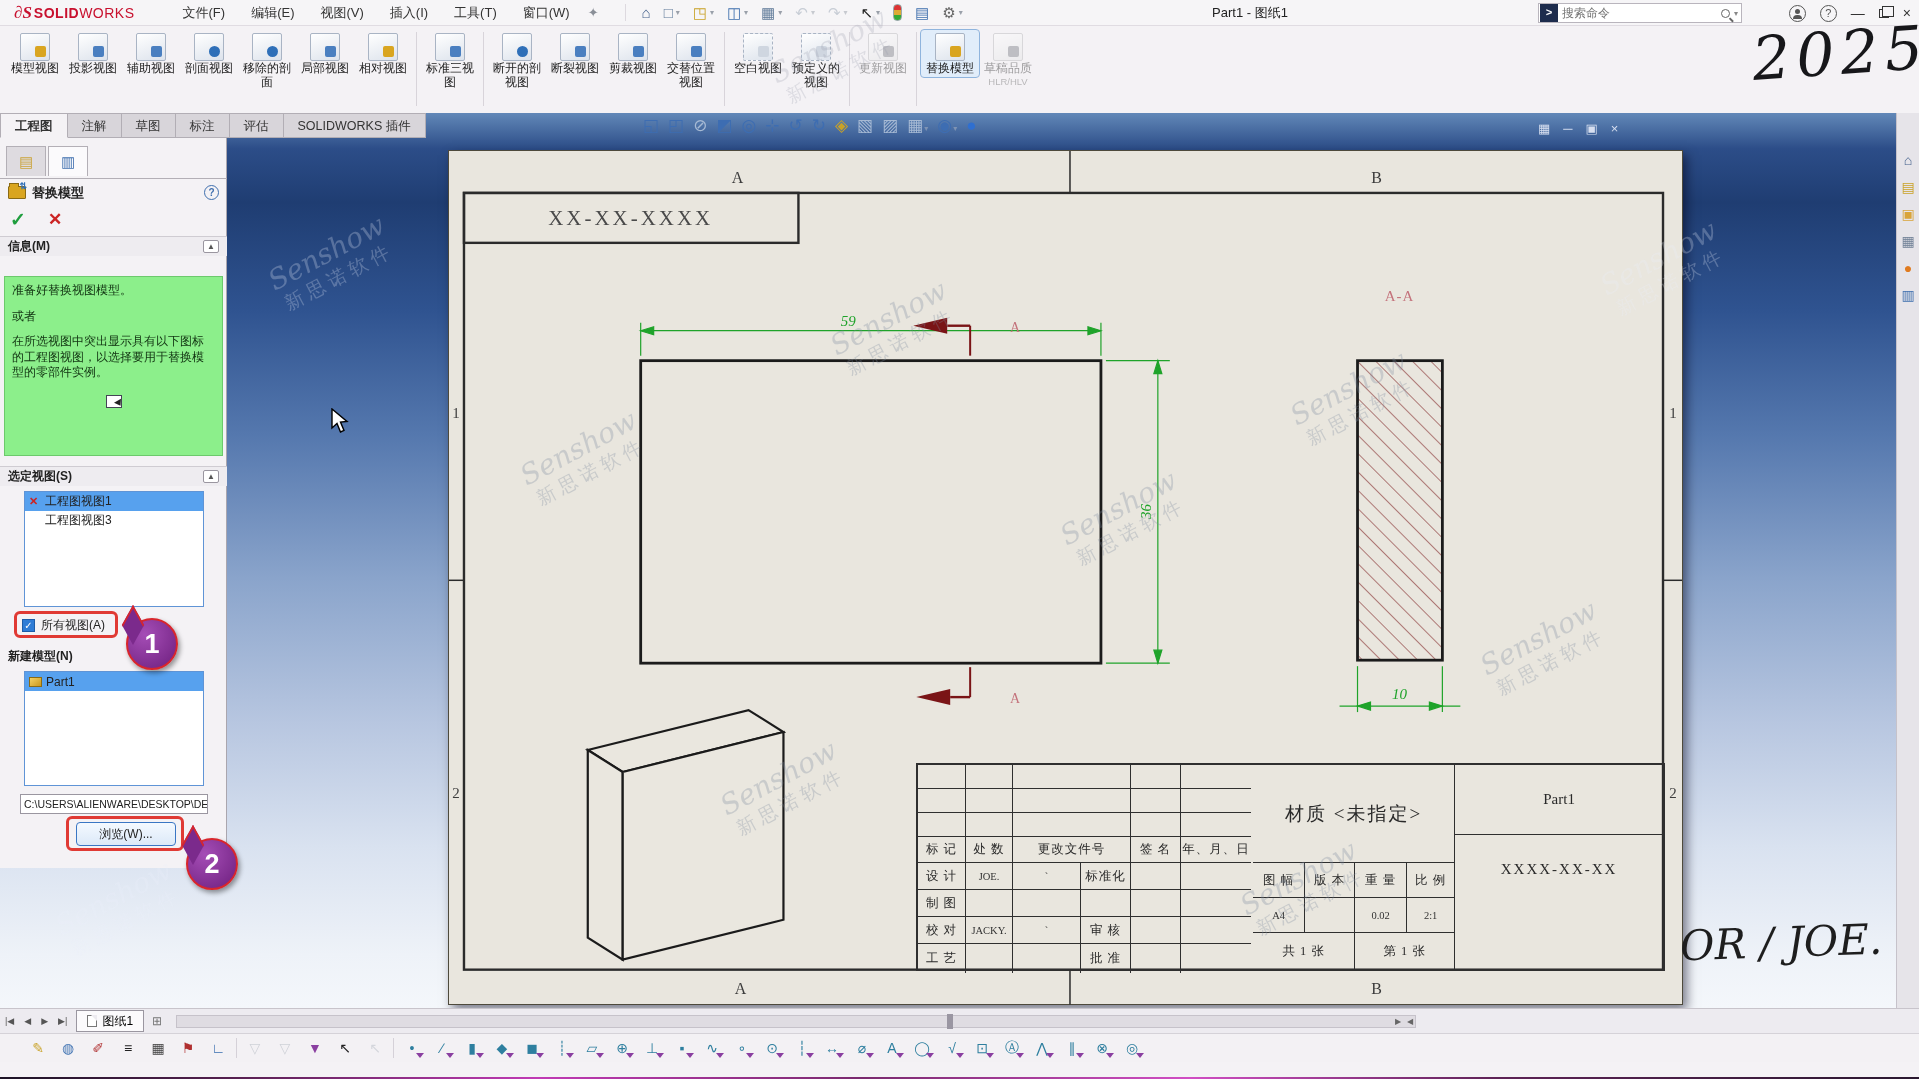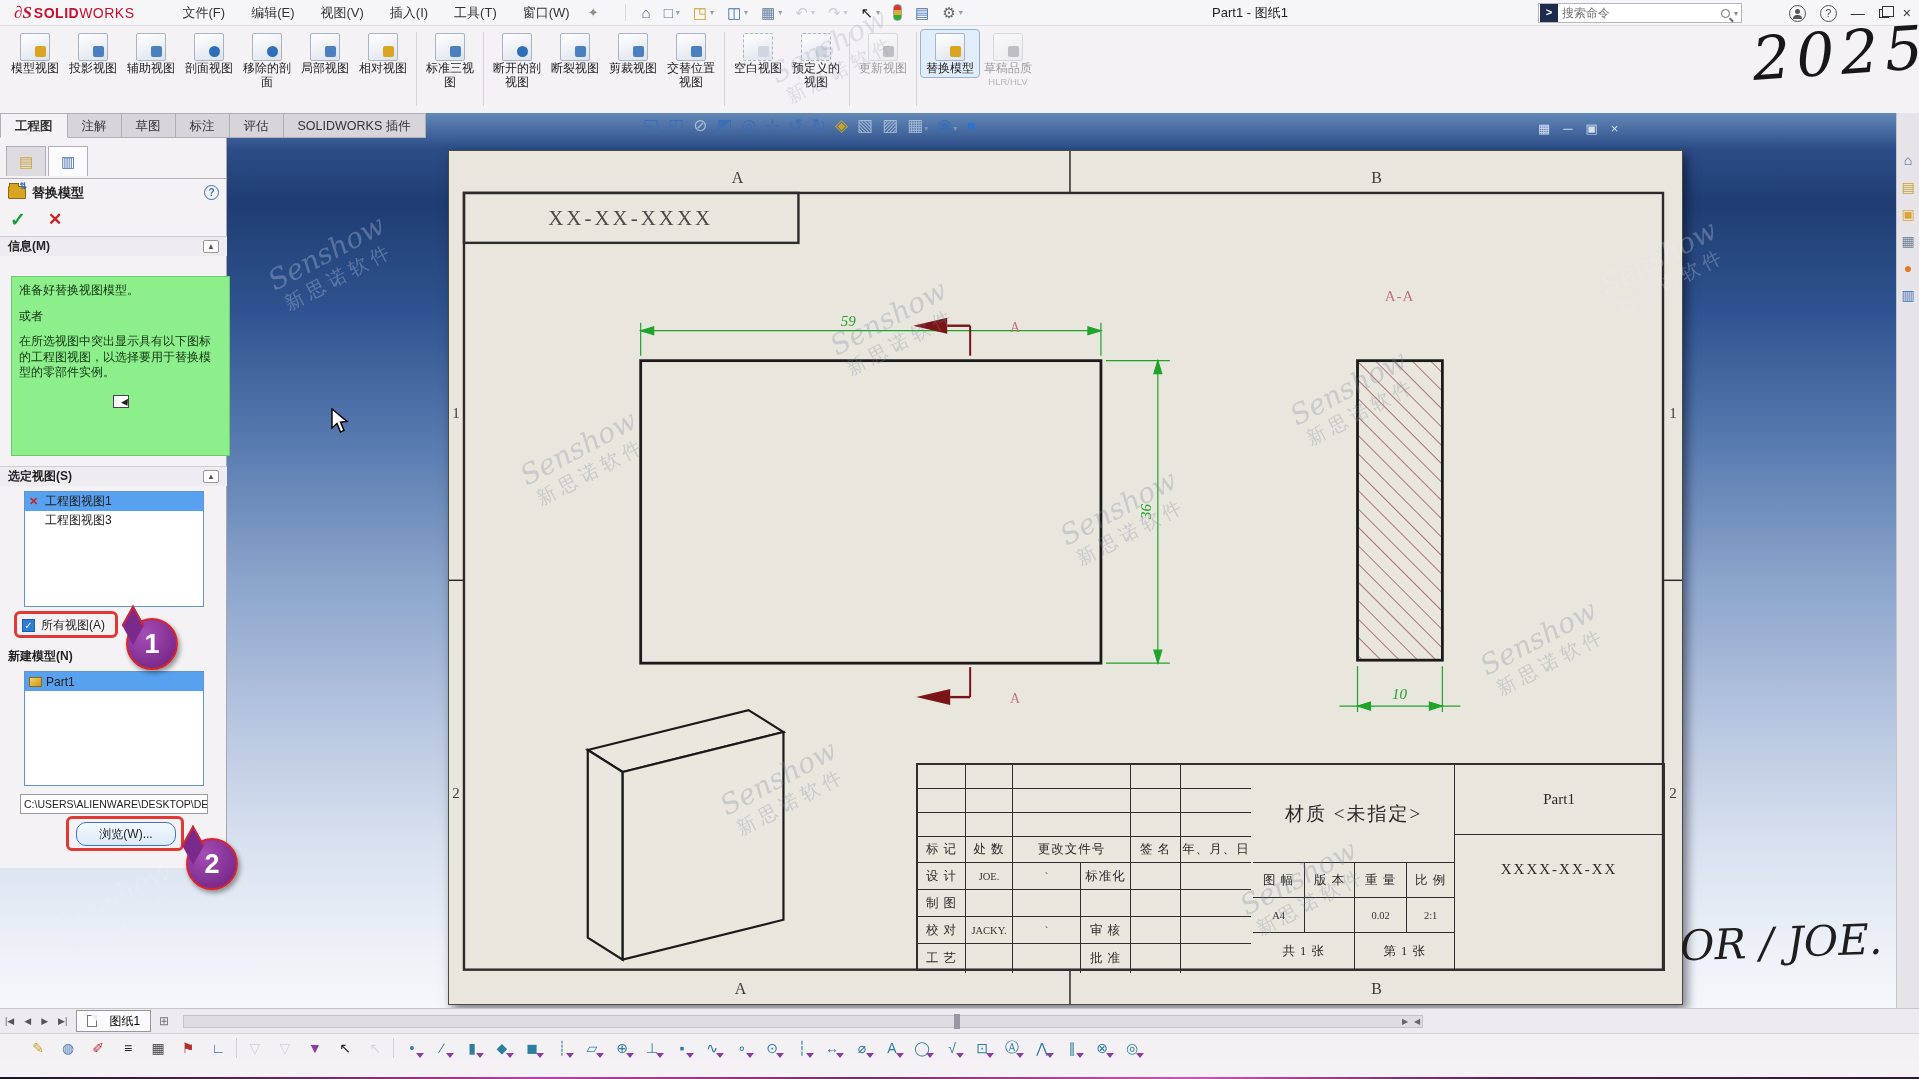--- a/index.html
+++ b/index.html
@@ -100,45 +100,45 @@
   .pmhead{position:absolute;left:0;top:40px;width:227px;height:28px;border-top:1px solid #b3afb6;display:flex;align-items:center;padding:0 8px;gap:6px;font-weight:bold;font-size:13px}
   .folder{width:18px;height:13px;background:#d9a520;border:1px solid #8a6a14;border-radius:1px;position:relative}
   .folder::before{content:"";position:absolute;left:0;top:-4px;width:8px;height:3px;background:#d9a520;border:1px solid #8a6a14;border-bottom:none}
   .folder::after{content:"⇅";position:absolute;right:-2px;top:-6px;font-size:9px;color:#2e6fb8}
   .qmark{margin-left:auto}
   .okrow{position:absolute;left:10px;top:70px;display:flex;gap:22px;align-items:center}
   .ok{color:#1f9e3e;font-size:19px;font-weight:bold}
   .cancel{color:#cc2424;font-size:17px;font-weight:bold}
   .pmsec{position:absolute;left:0;width:227px;height:20px;display:flex;align-items:center;padding:0 8px;font-weight:bold;border-top:1px solid #cfccd2;background:#eeecf0}
   .chev{margin-left:auto;width:16px;height:13px;border:1px solid #9a96a0;border-radius:2px;font-size:8px;display:flex;align-items:center;justify-content:center;color:#555;background:#fff}
-  .greenbox{position:absolute;left:11px;top:138px;width:219px;height:180px;background:#8cef8b;border:1px solid #6cc96c;padding:6px 7px;line-height:1.3;color:#113311}
+  .greenbox{position:absolute;left:4px;top:138px;width:219px;height:180px;background:#8cef8b;border:1px solid #6cc96c;padding:6px 7px;line-height:1.3;color:#113311}
   .greenbox div{margin-bottom:10px}
   .infoicon{width:16px;height:13px;border:1.5px solid #445;background:#fff;margin:14px auto 0;position:relative}
   .infoicon::after{content:"";position:absolute;right:-3px;bottom:-3px;border:4px solid transparent;border-top:6px solid #222;transform:rotate(-30deg)}
   .listbox{position:absolute;left:24px;width:180px;background:#fff;border:1px solid #5f94d6;overflow:hidden}
   .li{height:19px;display:flex;align-items:center;padding:0 4px;gap:4px;white-space:nowrap}
   .li .mark{color:#cc2424;font-weight:bold;width:12px;font-size:11px}
   .li.sel{background:#57a1ee}
   .li .pico{width:13px;height:10px;background:linear-gradient(140deg,#f4d164,#c9971d);border:1px solid #8a6a14;flex:none}
   .chkrow{position:absolute;left:22px;top:479px;display:flex;align-items:center;gap:6px}
   .chk{width:13px;height:13px;background:#2f7cd6;border:1px solid #1d5ca8;color:#fff;font-size:10px;line-height:12px;text-align:center}
   .redrect{position:absolute;border:3px solid #e03a34;border-radius:6px;z-index:25}
   .pathbox{position:absolute;left:20px;top:656px;width:188px;height:20px;background:#fff;border:1px solid #9a96a0;font-size:10.5px;line-height:18px;padding:0 3px;white-space:nowrap;overflow:hidden}
-  .browse{position:absolute;left:76px;top:684px;width:100px;height:24px;background:linear-gradient(#f4f9ff,#dcE9f8);border:1px solid #3a76c4;border-radius:10px;font-size:12px;color:#222;display:flex;align-items:center;justify-content:center}
+  .browse{position:absolute;left:76px;top:684px;width:100px;height:24px;background:linear-gradient(#f4f9ff,#dcE9f8);border:1px solid #3a76c4;border-radius:4px;font-size:12px;color:#222;display:flex;align-items:center;justify-content:center}
   .co{position:absolute;width:52px;height:52px;border-radius:50%;background:radial-gradient(circle at 35% 30%,#a54db6,#6d1f7e);border:2.5px solid #d8262c;color:#fff;font-size:27px;font-weight:bold;display:flex;align-items:center;justify-content:center;z-index:26;box-shadow:2px 3px 5px rgba(0,0,0,.4)}
   .co::before{content:"";position:absolute;width:20px;height:20px;background:#7b2a8c;left:-6px;top:-6px;transform:rotate(45deg) skew(16deg,16deg);z-index:-1;border-left:2.5px solid #d8262c;border-top:2.5px solid #d8262c}
 
   
   .taskpane{position:absolute;left:1896px;top:113px;width:23px;height:895px;background:#e6e4e9;border-left:1px solid #c6c2ca;display:flex;flex-direction:column;align-items:center;padding-top:40px;gap:13px;z-index:20}
   .taskpane .ti{font-size:14px;line-height:1}
 
   
   .sheetbar{position:absolute;left:0;top:1008px;width:1919px;height:25px;background:#edebf0;border-top:1px solid #c8c4cb;display:flex;align-items:center;z-index:30}
   .sheetbar .nv{font-size:9px;color:#555;padding:0 5px}
-  .stab{display:flex;align-items:center;gap:12px;background:#fbfafc;border:1px solid #9a96a0;padding:2px 10px;font-size:12px;height:22px;margin-left:4px}
+  .stab{display:flex;align-items:center;gap:5px;background:#fbfafc;border:1px solid #9a96a0;padding:2px 10px;font-size:12px;height:22px;margin-left:4px}
   .pgico{width:10px;height:12px;background:#fff;border:1px solid #777;position:relative}
   .pgico::after{content:"";position:absolute;right:-1px;top:-1px;border:3px solid transparent;border-top:3px solid #edebf0;border-right:3px solid #edebf0}
   .addsheet{font-size:12px;color:#777;padding:0 8px}
   .strack{height:13px;background:#dfdce2;border:1px solid #c6c2ca;flex:none;width:1240px;margin-left:6px;position:relative}
   .strack .split{position:absolute;left:770px;top:-2px;width:6px;height:15px;background:#9a96a2}
   .strack .se{position:absolute;top:1px;font-size:8px;color:#666}
 
   
   .btoolbar{position:absolute;left:0;top:1033px;width:1919px;height:29px;background:#f3f1f4;border-top:1px solid #d5d2d8;display:flex;align-items:center;gap:6px;padding-left:26px;z-index:30}
   .bi{width:24px;height:24px;display:flex;align-items:center;justify-content:center;font-size:14px;position:relative;flex:none}

